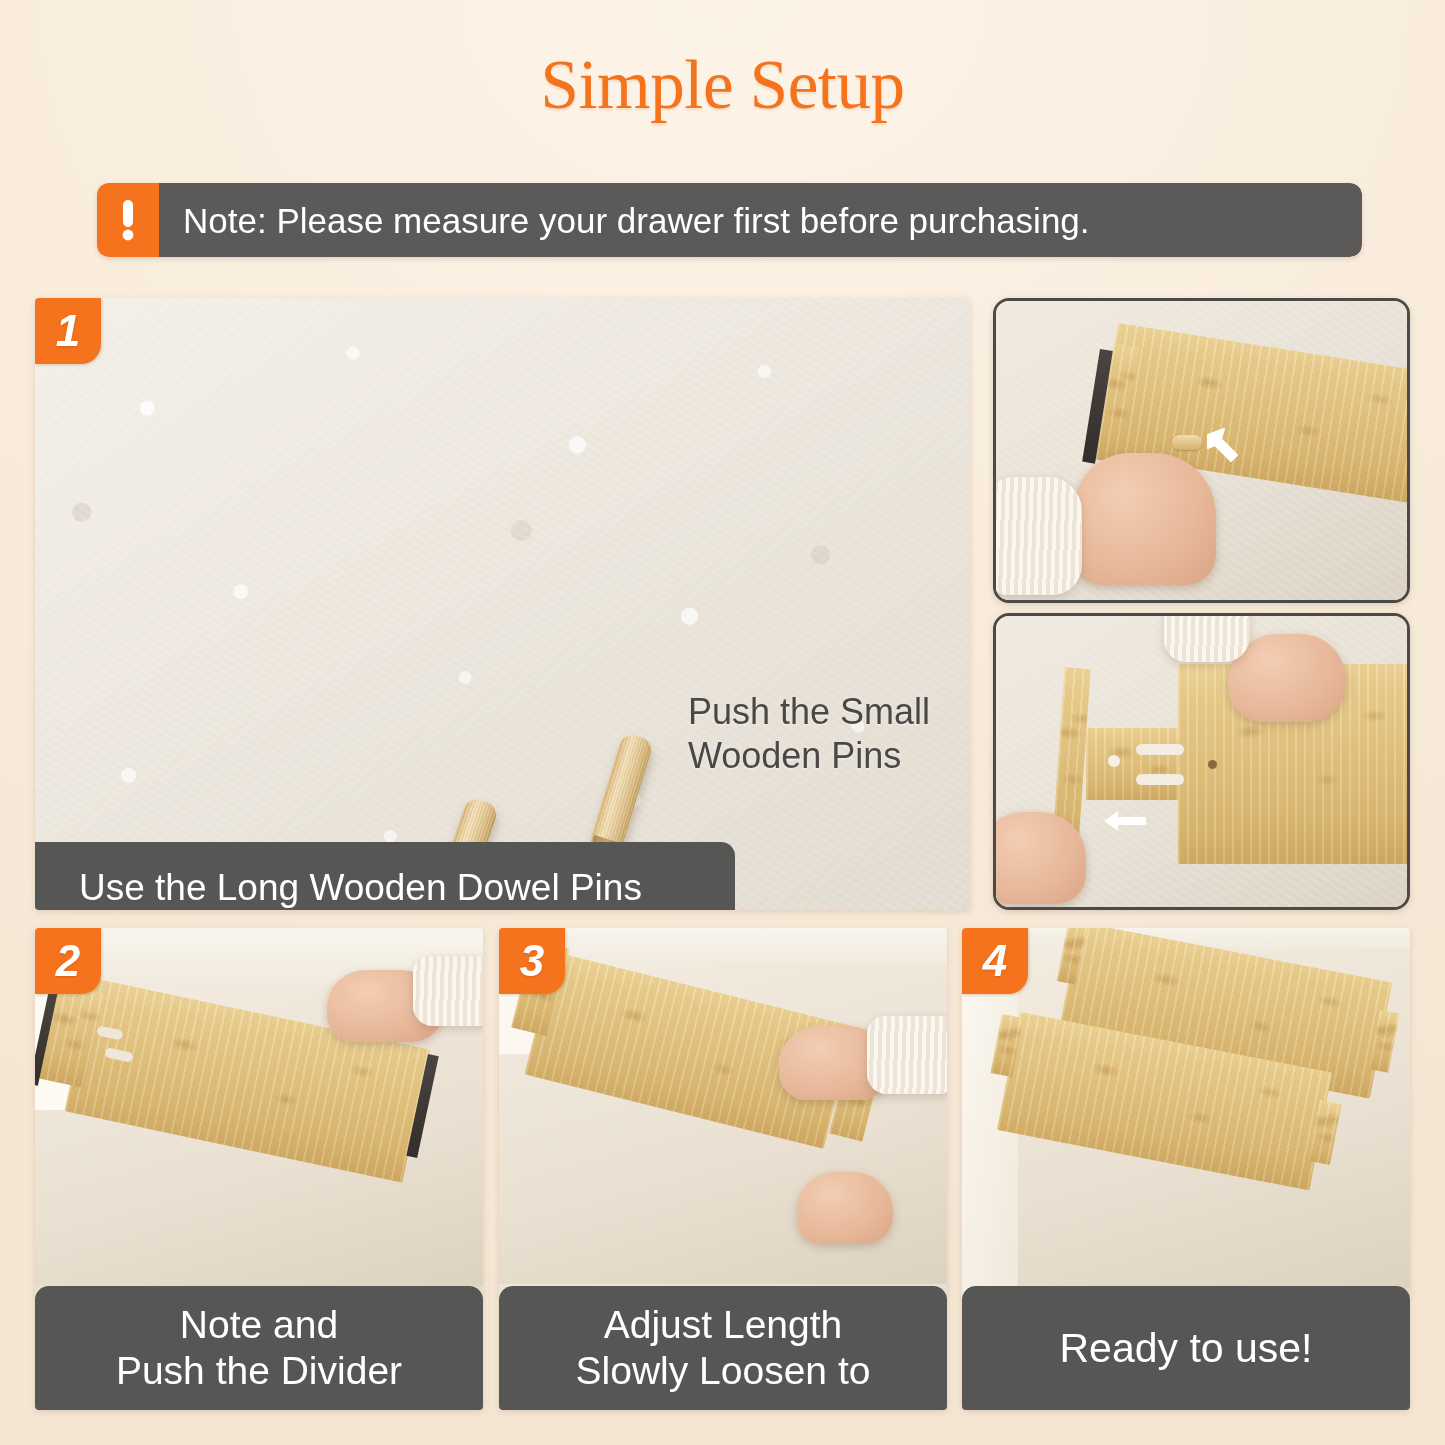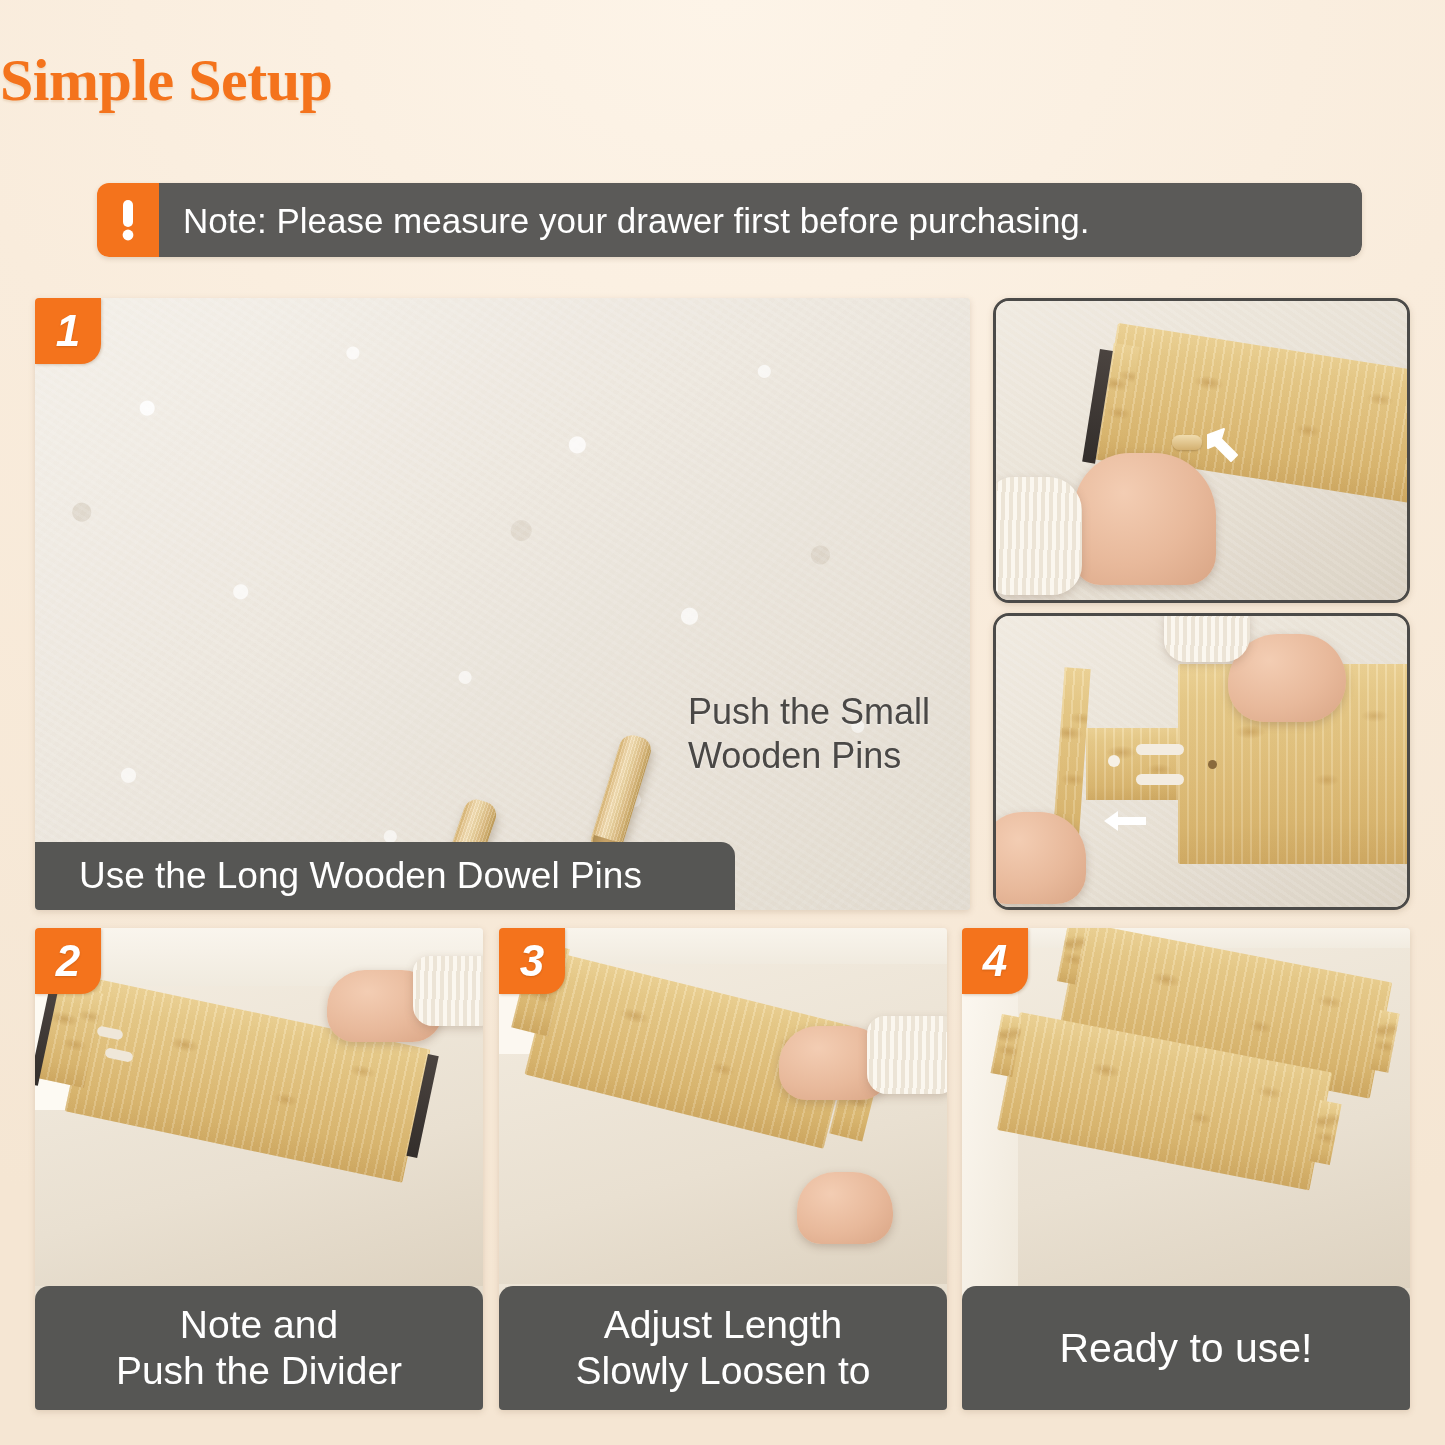--- a/index.html
+++ b/index.html
@@ -13,24 +13,24 @@
   #page {
     position:relative;
     width:1445px; height:1445px;
     background:
       radial-gradient(120% 90% at 50% 0%, #fdf4e8 0%, #f9ecdc 45%, #f5e6d3 100%);
   }
 
   
   .title {
     position:absolute; top:46px; left:0; width:100%;
-    text-align:left;
+    text-align:center;
     font-family:"Liberation Serif", serif;
-    font-weight:bold;
-    font-size:60px;
+    font-weight:normal;
+    font-size:69px;
     letter-spacing:-0.5px;
     color:#f4731c;
     text-shadow:0 2px 2px rgba(180,120,60,.18);
   }
 
   
   .note-bar {
     position:absolute; left:97px; top:183px;
     height:74px; width:1265px;
     display:flex; align-items:stretch;
@@ -167,20 +167,21 @@
     text-shadow:0 1px 2px rgba(255,255,255,.6);
   }
   #p1-instruction { right:40px; top:392px; font-size:36px; line-height:1.22; }
 
   
   #p1-caption {
     left:0; bottom:0; width:700px; height:68px;
     border-radius:0 14px 0 0;
     padding-left:44px;
     font-size:37px;
+    align-items:flex-end;
   }
 
   
   .inset {
     position:absolute;
     border:3px solid #4b4a48;
     border-radius:16px;
     overflow:hidden;
     box-shadow:0 2px 6px rgba(140,110,80,.25);
   }

